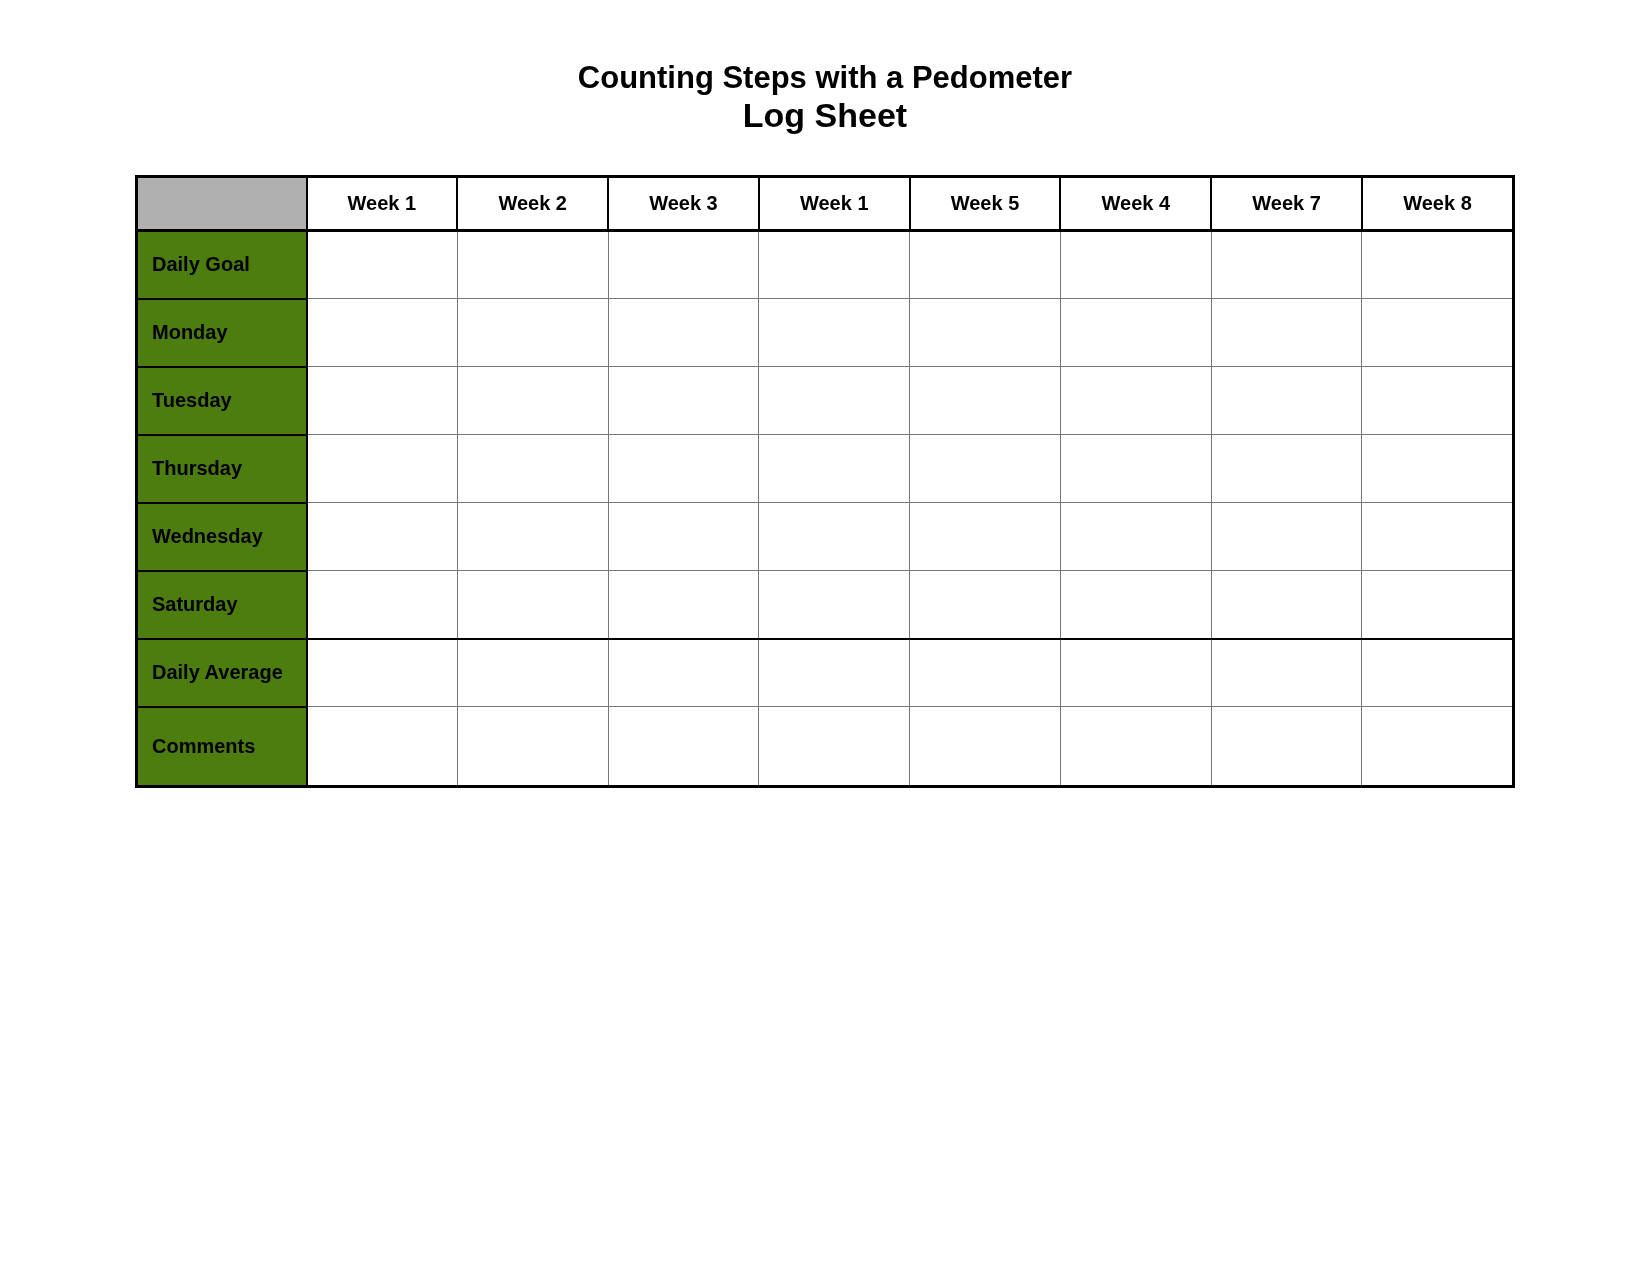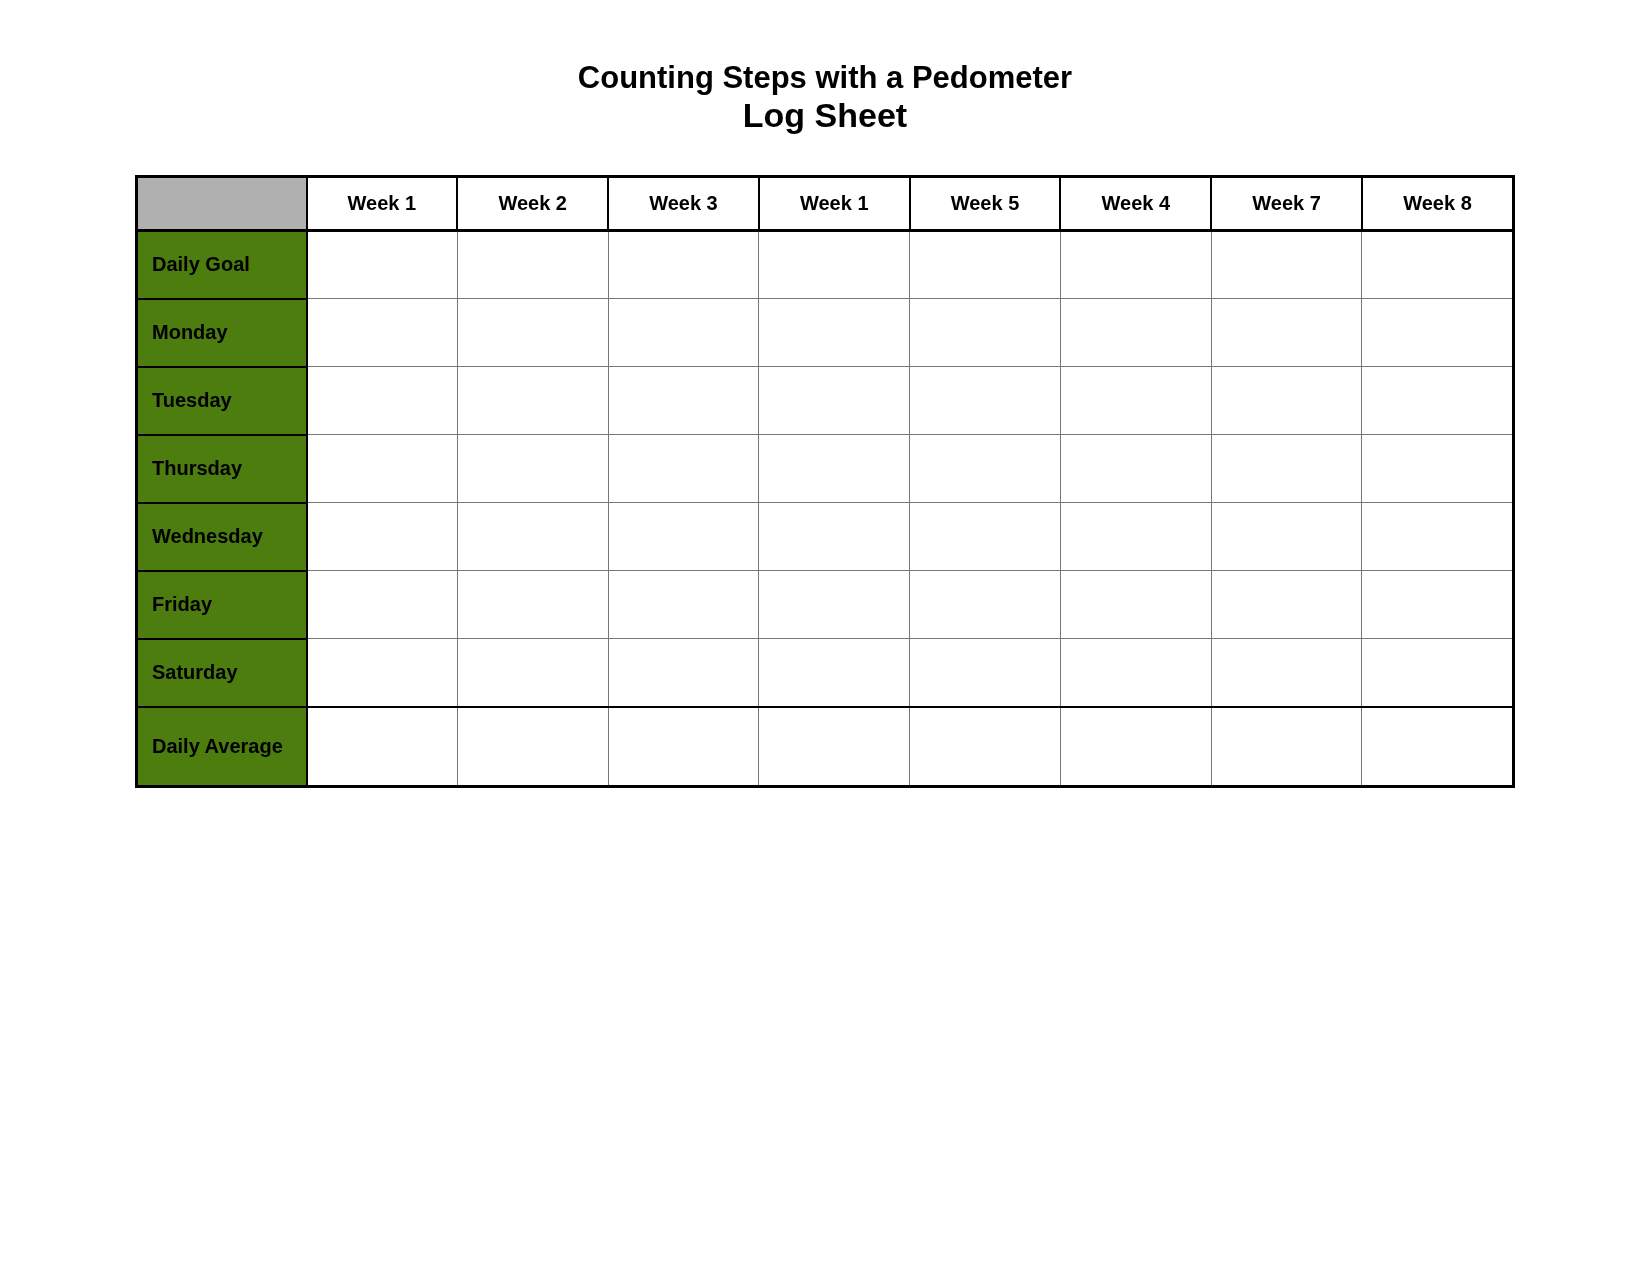--- a/index.html
+++ b/index.html
@@ -211,31 +211,20 @@
         <td></td>
         <td></td>
         <td></td>
         <td></td>
         <td></td>
         <td></td>
         <td></td>
         <td></td>
       </tr>
 
-      <tr>
-        <td>Friday</td>
-        <td></td>
-        <td></td>
-        <td></td>
-        <td></td>
-        <td></td>
-        <td></td>
-        <td></td>
-        <td></td>
-      </tr>
 
       <tr>
         <td>Saturday</td>
         <td></td>
         <td></td>
         <td></td>
         <td></td>
         <td></td>
         <td></td>
         <td></td>
@@ -247,15 +236,26 @@
         <td></td>
         <td></td>
         <td></td>
         <td></td>
         <td></td>
         <td></td>
         <td></td>
         <td></td>
       </tr>
 
+      <tr>
+        <td>Comments</td>
+        <td></td>
+        <td></td>
+        <td></td>
+        <td></td>
+        <td></td>
+        <td></td>
+        <td></td>
+        <td></td>
+      </tr>
     </tbody>
   </table>
 </div>
 
 </body></html>

